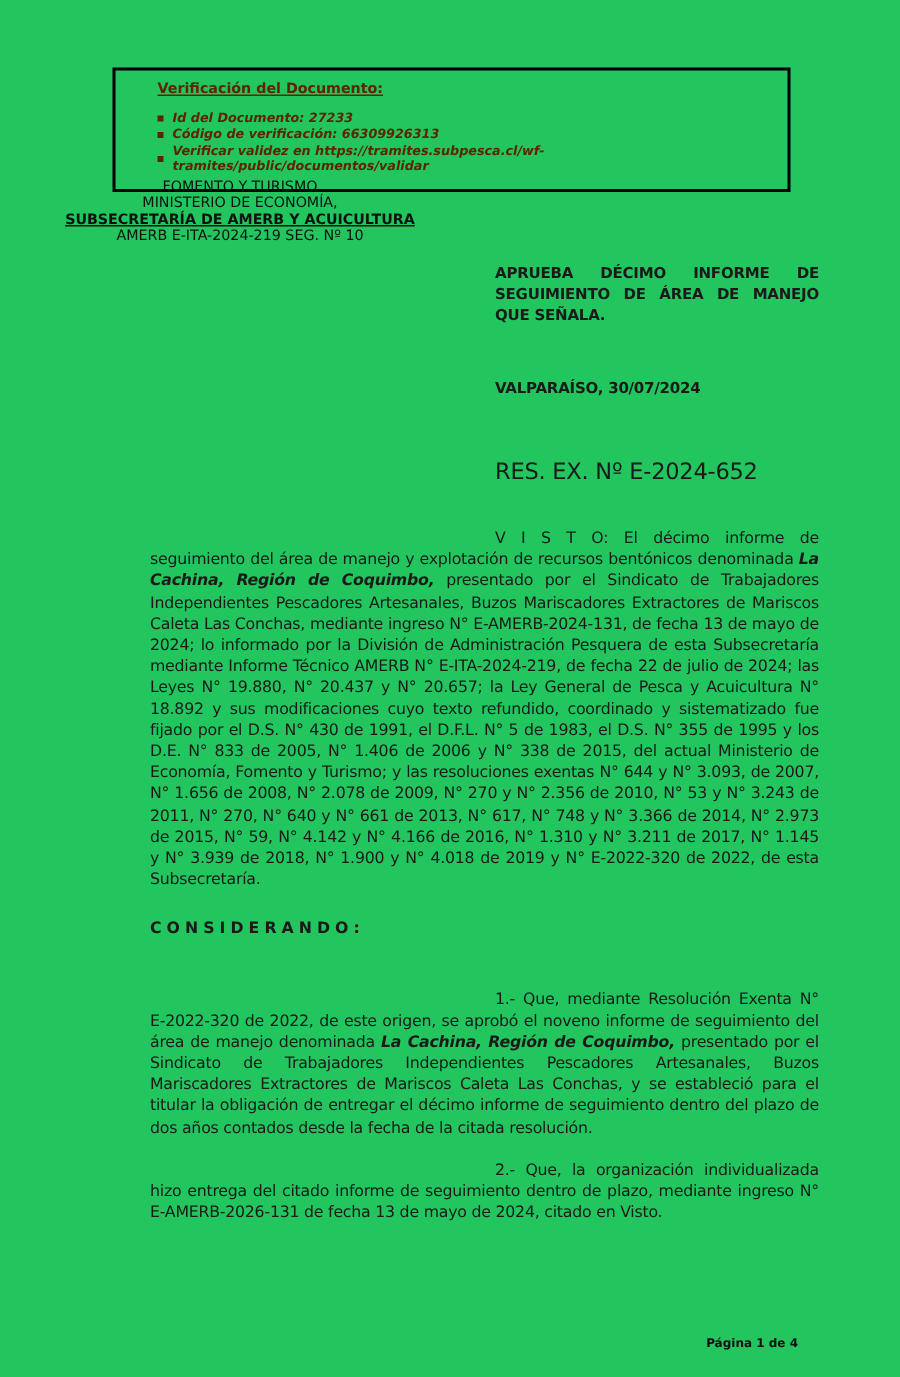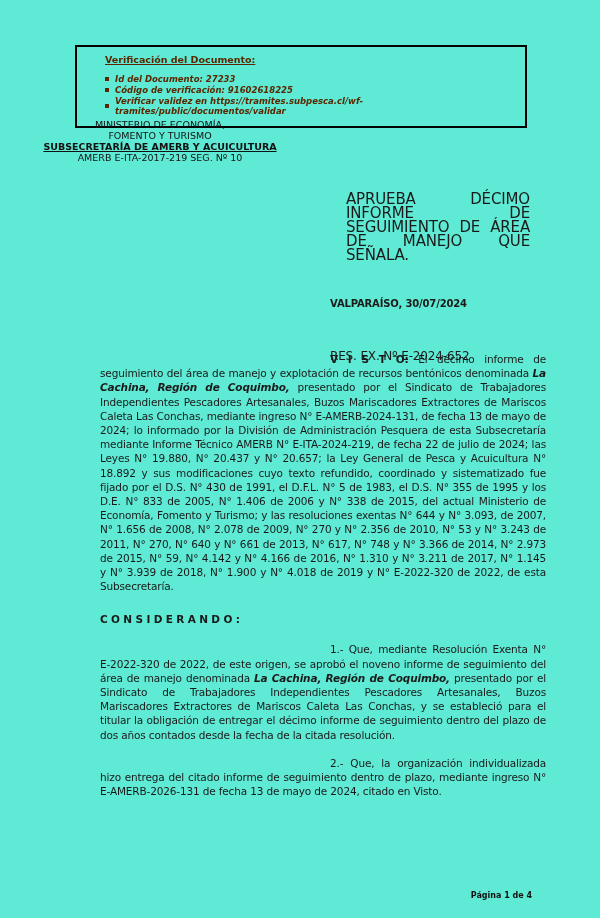--- a/index.html
+++ b/index.html
@@ -1,19 +1,19 @@
 <!DOCTYPE html>
 <html><head>
 <meta charset="utf-8">
 <style>
   html,body{margin:0;padding:0;background:#ffffff;}
   .page{
     position:relative;
     width:600px;height:918px;
-    background:#5eead4;
+    background:#22c55e;
     font-family:"DejaVu Sans","Liberation Sans",sans-serif;
     color:#1a1a1a;
     overflow:hidden;
   }
   
   .verify-box{
     position:absolute;left:75px;top:45px;width:452px;
     border:2px solid #000000;box-sizing:border-box;
     padding:7px 10px 9px 28px;
   }
@@ -32,39 +32,39 @@
   }
   
   .letterhead{
     position:absolute;left:15px;top:119px;width:290px;
     text-align:center;font-size:9.5px;line-height:11px;color:#111111;
   }
   .letterhead .lh-bold{font-weight:bold;text-decoration:underline;}
   
   .title-block{position:absolute;left:330px;top:176px;width:216px;}
   .subject{
-    font-size:15px;line-height:14px;text-align:justify;
-    letter-spacing:-0.15px;margin:16px;
+    font-size:10px;line-height:14px;text-align:justify;
+    letter-spacing:-0.15px;margin:0;font-weight:bold;
   }
   .place-date{font-size:10px;letter-spacing:-0.15px;margin:36px 0 0 0;font-weight:bold;}
-  .res-number{font-size:12px;letter-spacing:-0.15px;margin:40px 0 0 0;}
+  .res-number{font-size:15px;letter-spacing:-0.15px;margin:40px 0 0 0;}
   
   .body-col{position:absolute;left:100px;top:352px;width:446px;}
   .para{
     font-size:10.5px;line-height:14.2px;text-align:justify;
     letter-spacing:-0.15px;margin:0;
   }
   .indent{text-indent:230px;}
-  .b{font-weight:bold;}
+  .b{font-weight:normal;}
   .bi{font-weight:bold;font-style:italic;}
   .considerando-heading{
     font-size:10.5px;font-weight:bold;
     letter-spacing:-0.15px;margin:20px 0 0 0;
   }
-  .mt1{margin-top:17px;}
+  .mt1{margin-top:34px;}
   .mt2{margin-top:14px;}
   
   .page-footer{
     position:absolute;right:68px;bottom:18px;
     font-size:8px;font-weight:bold;color:#111111;
   }
 </style>
 </head>
 <body>
 
@@ -72,34 +72,34 @@
 
   <div class="verify-box">
     <p class="verify-title">Verificación del Documento:</p>
     <ul class="verify-list">
       <li>
           <span class="bullet"></span>
           <span>Id del Documento: 27233</span>
         </li>
       <li>
           <span class="bullet"></span>
-          <span>Código de verificación: 91602618225</span>
+          <span>Código de verificación: 66309926313</span>
         </li>
       <li>
           <span class="bullet"></span>
           <span>Verificar validez en https://tramites.subpesca.cl/wf-tramites/public/documentos/validar</span>
         </li>
     </ul>
   </div>
 
   <div class="letterhead">
+    <div>FOMENTO Y TURISMO</div>
     <div>MINISTERIO DE ECONOMÍA,</div>
-    <div>FOMENTO Y TURISMO</div>
     <div class="lh-bold">SUBSECRETARÍA DE AMERB Y ACUICULTURA</div>
-    <div>AMERB E-ITA-2017-219 SEG. Nº 10</div>
+    <div>AMERB E-ITA-2024-219 SEG. Nº 10</div>
   </div>
 
   <div class="title-block">
     <p class="subject">APRUEBA DÉCIMO INFORME DE SEGUIMIENTO DE ÁREA DE MANEJO QUE SEÑALA.</p>
     <p class="place-date">VALPARAÍSO, 30/07/2024</p>
     <p class="res-number">RES. EX. Nº E-2024-652</p>
   </div>
 
   <div class="body-col">
     <p class="para indent"><span class="b">V I S T O:</span><span> El décimo informe de seguimiento del área de manejo y explotación de recursos bentónicos denominada </span><span class="bi">La Cachina, Región de Coquimbo,</span><span> presentado por el Sindicato de Trabajadores Independientes Pescadores Artesanales, Buzos Mariscadores Extractores de Mariscos Caleta Las Conchas, mediante ingreso N° E-AMERB-2024-131, de fecha 13 de mayo de 2024; lo informado por la División de Administración Pesquera de esta Subsecretaría mediante Informe Técnico AMERB N° E-ITA-2024-219, de fecha 22 de julio de 2024; las Leyes N° 19.880, N° 20.437 y N° 20.657; la Ley General de Pesca y Acuicultura N° 18.892 y sus modificaciones cuyo texto refundido, coordinado y sistematizado fue fijado por el D.S. N° 430 de 1991, el D.F.L. N° 5 de 1983, el D.S. N° 355 de 1995 y los D.E. N° 833 de 2005, N° 1.406 de 2006 y N° 338 de 2015, del actual Ministerio de Economía, Fomento y Turismo; y las resoluciones exentas N° 644 y N° 3.093, de 2007, N° 1.656 de 2008, N° 2.078 de 2009, N° 270 y N° 2.356 de 2010, N° 53 y N° 3.243 de 2011, N° 270, N° 640 y N° 661 de 2013, N° 617, N° 748 y N° 3.366 de 2014, N° 2.973 de 2015, N° 59, N° 4.142 y N° 4.166 de 2016, N° 1.310 y N° 3.211 de 2017, N° 1.145 y N° 3.939 de 2018, N° 1.900 y N° 4.018 de 2019 y N° E-2022-320 de 2022, de esta Subsecretaría.</span></p>

